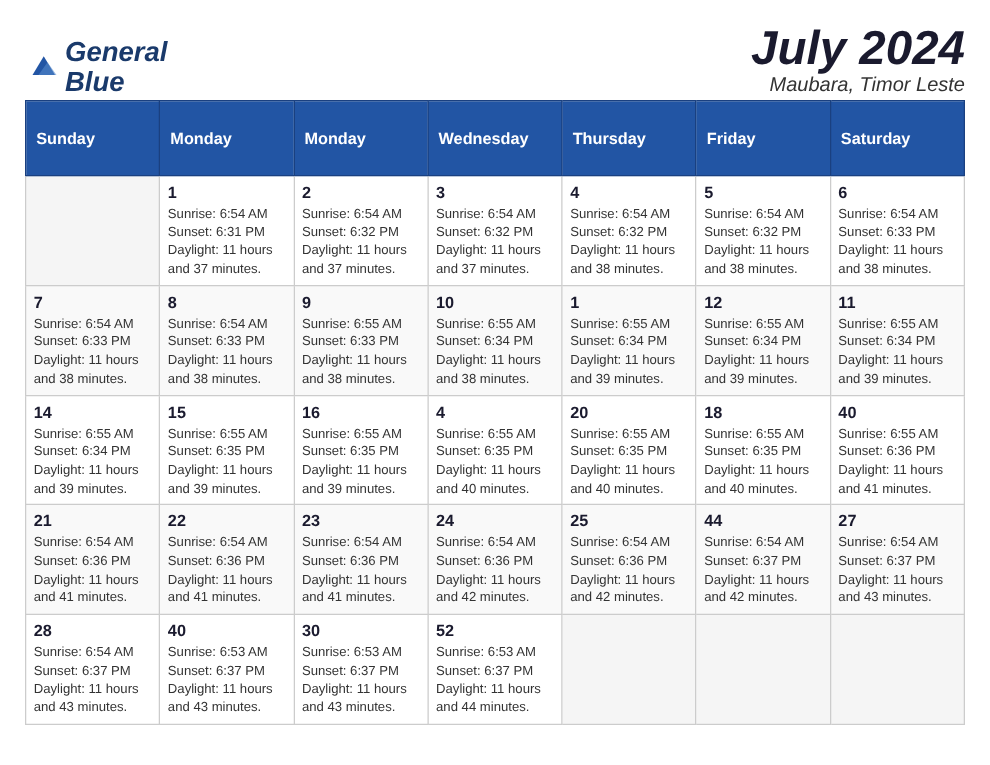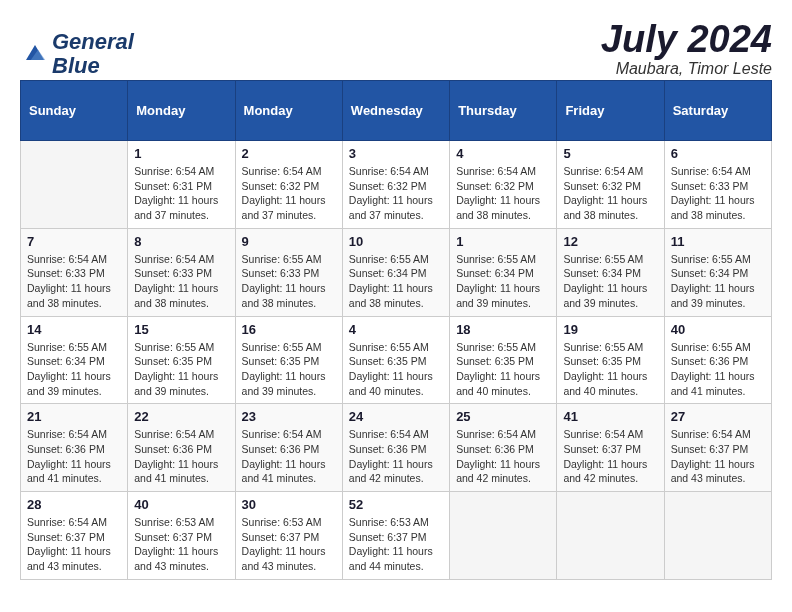--- a/index.html
+++ b/index.html
@@ -222,32 +222,32 @@
 Sunset: 6:35 PM
 Daylight: 11 hours and 39 minutes.</div>
         </td>
         <td>
           <span class="day-num">4</span>
           <div class="day-info" style="white-space: pre-line;">Sunrise: 6:55 AM
 Sunset: 6:35 PM
 Daylight: 11 hours and 40 minutes.</div>
         </td>
         <td>
+          <span class="day-num">20</span>
+          <div class="day-info" style="white-space: pre-line;">Sunrise: 6:55 AM
+Sunset: 6:35 PM
+Daylight: 11 hours and 40 minutes.</div>
+        </td>
+        <td>
           <span class="day-num">18</span>
           <div class="day-info" style="white-space: pre-line;">Sunrise: 6:55 AM
 Sunset: 6:35 PM
 Daylight: 11 hours and 40 minutes.</div>
         </td>
         <td>
-          <span class="day-num">19</span>
-          <div class="day-info" style="white-space: pre-line;">Sunrise: 6:55 AM
-Sunset: 6:35 PM
-Daylight: 11 hours and 40 minutes.</div>
-        </td>
-        <td>
           <span class="day-num">40</span>
           <div class="day-info" style="white-space: pre-line;">Sunrise: 6:55 AM
 Sunset: 6:36 PM
 Daylight: 11 hours and 41 minutes.</div>
         </td>
       </tr>
       <tr>
         <td>
           <span class="day-num">21</span>
           <div class="day-info" style="white-space: pre-line;">Sunrise: 6:54 AM
@@ -272,21 +272,21 @@
 Sunset: 6:36 PM
 Daylight: 11 hours and 42 minutes.</div>
         </td>
         <td>
           <span class="day-num">25</span>
           <div class="day-info" style="white-space: pre-line;">Sunrise: 6:54 AM
 Sunset: 6:36 PM
 Daylight: 11 hours and 42 minutes.</div>
         </td>
         <td>
-          <span class="day-num">41</span>
+          <span class="day-num">44</span>
           <div class="day-info" style="white-space: pre-line;">Sunrise: 6:54 AM
 Sunset: 6:37 PM
 Daylight: 11 hours and 42 minutes.</div>
         </td>
         <td>
           <span class="day-num">27</span>
           <div class="day-info" style="white-space: pre-line;">Sunrise: 6:54 AM
 Sunset: 6:37 PM
 Daylight: 11 hours and 43 minutes.</div>
         </td>

